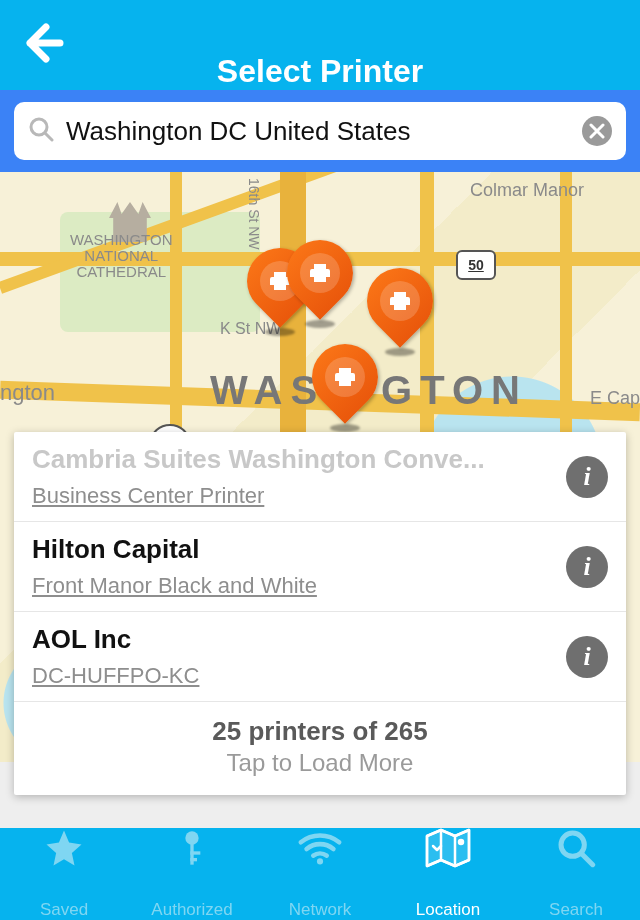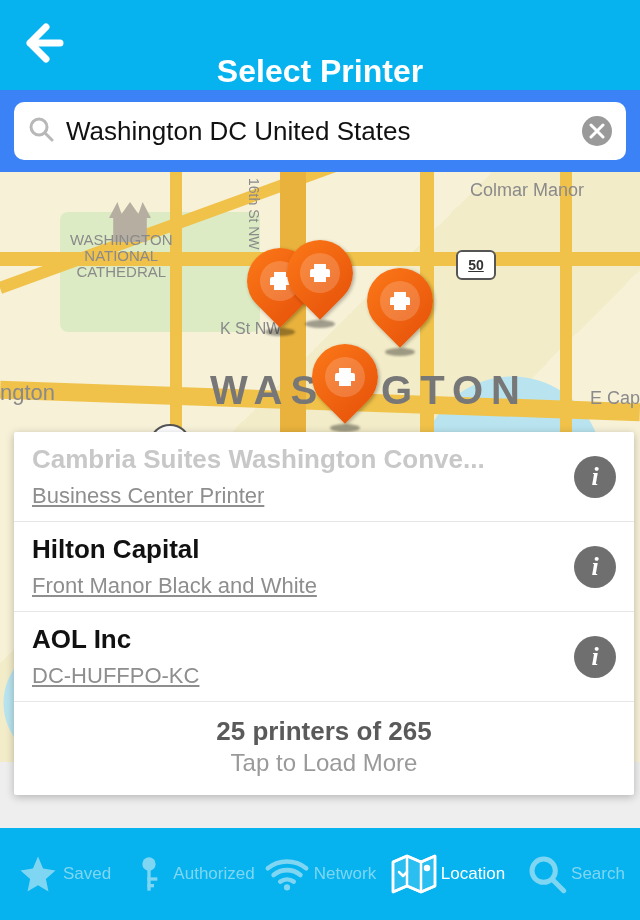--- a/index.html
+++ b/index.html
@@ -91,21 +91,21 @@
     display:flex; align-items:center; justify-content:center;
     width:40px; height:40px; border-radius:50%; background:rgba(255,255,255,.18);
   }
   .pin .shadow {
     position:absolute; left:50%; bottom:-6px; transform:translateX(-50%);
     width:30px; height:8px; border-radius:50%; background:rgba(0,0,0,.35);
     filter: blur(1px);
   }
   
   .results {
-    position:absolute; left:14px; right:6px; top:432px;
+    position:absolute; left:14px; right:14px; top:432px;
     background:#fff; border-radius:2px;
     box-shadow: 0 2px 8px rgba(0,0,0,.25);
   }
   .row {
     padding: 12px 18px; border-bottom:1px solid #e6e6e6;
     display:flex; align-items:center; justify-content:space-between;
     cursor:pointer;
   }
   .row .txt { flex:1 1 auto; min-width:0; }
   .row .t1 { font-size:26px; font-weight:700; color:#111; }
@@ -119,21 +119,21 @@
   }
   .loadmore { text-align:center; padding:14px 10px 18px; cursor:pointer; }
   .loadmore .l1 { font-size:26px; font-weight:700; color:#5a5a5a; }
   .loadmore .l2 { font-size:24px; color:#9a9a9a; margin-top:2px; }
   
   .tabbar {
     position:absolute; left:0; right:0; bottom:0; height:92px;
     background:#06b3ee; display:flex;
   }
   .tab {
-    flex:1; display:flex; flex-direction:row; align-items:center; justify-content:center;
+    flex:1; display:flex; flex-direction:column; align-items:center; justify-content:space-between;
     gap:4px; cursor:pointer; color:#7fd6f2;
   }
   .tab.active { color:#fff; }
   .tab .lbl { font-size:17px; font-weight:500; }
   .tab .ic { height:40px; display:flex; align-items:center; justify-content:center; }
 </style>
 </head>
 <body>
 
 <div class="header">

